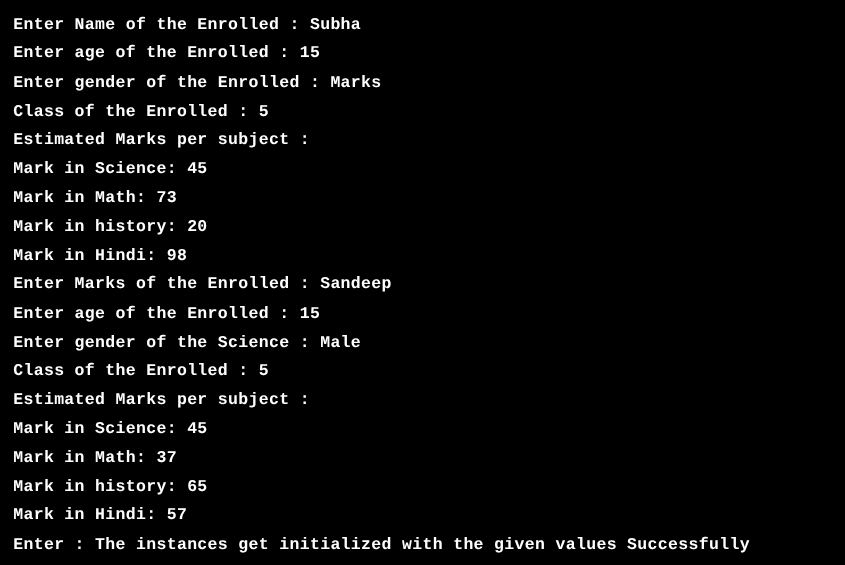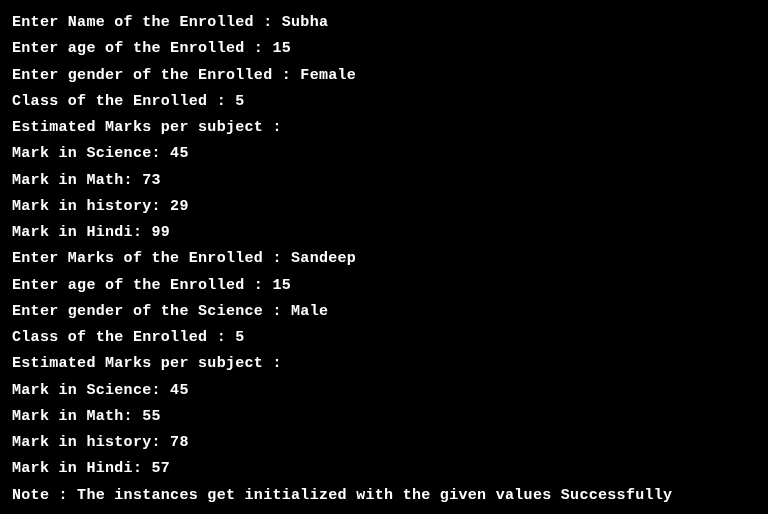--- a/index.html
+++ b/index.html
@@ -17,30 +17,30 @@
     overflow: hidden;
     letter-spacing: 0.3px;
   }
   .line { white-space: pre; }
 </style>
 </head>
 <body>
 
 <div class="line">Enter Name of the Enrolled : Subha</div>
 <div class="line">Enter age of the Enrolled : 15</div>
-<div class="line">Enter gender of the Enrolled : Female</div>
+<div class="line">Enter gender of the Enrolled : Marks</div>
 <div class="line">Class of the Enrolled : 5</div>
 <div class="line">Estimated Marks per subject :</div>
 <div class="line">Mark in Science: 45</div>
 <div class="line">Mark in Math: 73</div>
-<div class="line">Mark in history: 29</div>
-<div class="line">Mark in Hindi: 99</div>
+<div class="line">Mark in history: 20</div>
+<div class="line">Mark in Hindi: 98</div>
 <div class="line">Enter Marks of the Enrolled : Sandeep</div>
 <div class="line">Enter age of the Enrolled : 15</div>
 <div class="line">Enter gender of the Science : Male</div>
 <div class="line">Class of the Enrolled : 5</div>
 <div class="line">Estimated Marks per subject :</div>
 <div class="line">Mark in Science: 45</div>
-<div class="line">Mark in Math: 55</div>
-<div class="line">Mark in history: 78</div>
+<div class="line">Mark in Math: 37</div>
+<div class="line">Mark in history: 65</div>
 <div class="line">Mark in Hindi: 57</div>
 <div class="line"></div>
-<div class="line">Note : The instances get initialized with the given values Successfully</div>
+<div class="line">Enter : The instances get initialized with the given values Successfully</div>
 
 </body></html>

